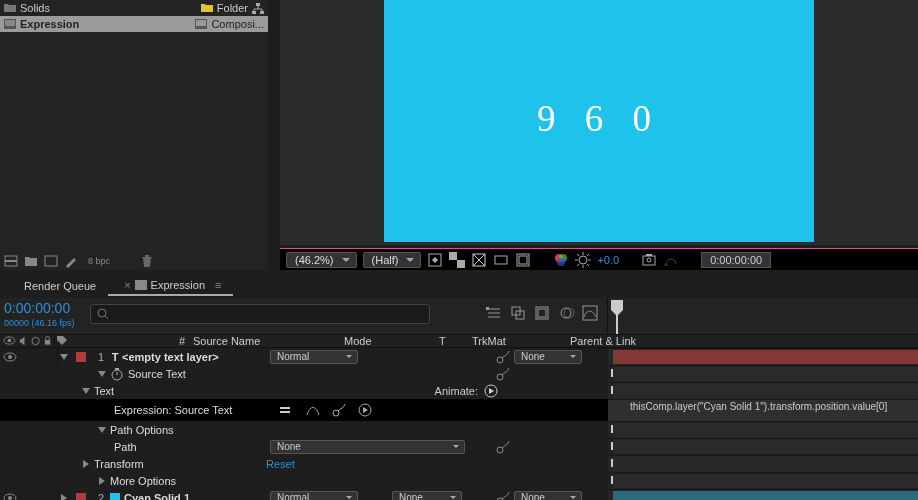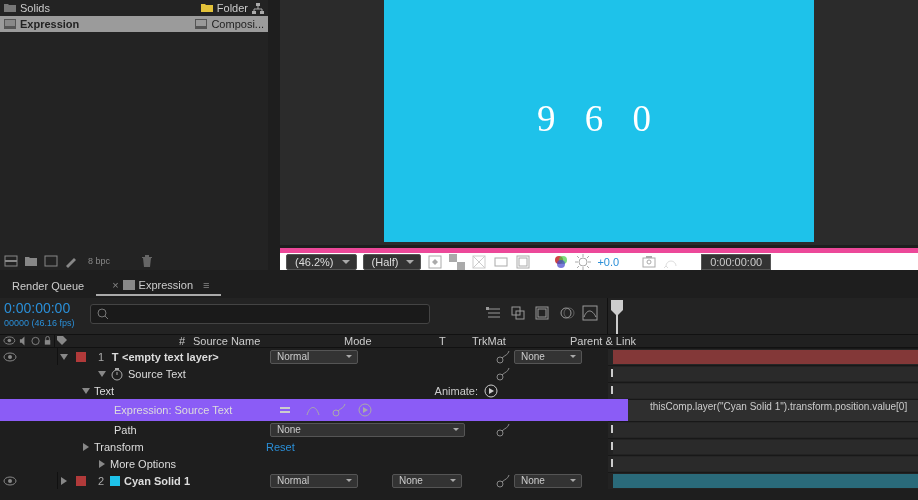--- a/index.html
+++ b/index.html
@@ -17,30 +17,30 @@
 .pp-bottom { position: absolute; bottom: 2px; left: 4px; display: flex; align-items: center; gap: 6px; }
 .pp-bottom .ic { width: 14px; height: 14px; color: #888; }
 .pp-bottom .bpc { font-size: 9px; color: #888; margin-left: 4px; }
 
 
 .viewer-wrap { position: absolute; left: 280px; top: 0; right: 0; height: 245px; background: #2b2b2b; display: flex; align-items: flex-start; justify-content: center; overflow: hidden; }
 .canvas { margin-top: -6px; width: 430px; height: 248px; background: #1ec2ea; display: flex; align-items: center; justify-content: center; }
 .canvas-text { font-size: 37px; letter-spacing: 10px; color: #fff; font-family: "Times New Roman", serif; }
 
 
-.viewer-bar { position: absolute; left: 280px; top: 248px; right: 0; height: 22px; background: #ffffff; border-top: 5px solid #ec4899; display: flex; align-items: center; gap: 6px; padding: 0 6px; }
+.viewer-bar { position: absolute; left: 280px; top: 248px; right: 0; height: 22px; background: #000000; border-top: 1px solid #ec4899; display: flex; align-items: center; gap: 6px; padding: 0 6px; }
 .vb-sel { background: #333; border: 1px solid #555; border-radius: 2px; padding: 1px 22px 1px 8px; position: relative; font-size: 11px; color: #ddd; }
 .vb-sel::after { content: ""; position: absolute; right: 6px; top: 5px; border: 4px solid transparent; border-top-color: #aaa; }
 .vb-ic { width: 16px; height: 16px; color: #aaa; display: flex; align-items: center; justify-content: center; }
 .vb-ic.blue svg { color: #2a8fd8; }
 .vb-num { color: #2a8fd8; }
 .vb-tc { background: #333; border: 1px solid #555; padding: 1px 8px; font-size: 11px; }
 
 
-.tl-tabs { position: absolute; left: 0; right: 0; top: 276px; height: 20px; background: #1e1e1e; display: flex; align-items: flex-end; gap: 0; padding-left: 0; }
+.tl-tabs { position: absolute; left: 0; right: 0; top: 276px; height: 20px; background: #1e1e1e; display: flex; align-items: flex-end; gap: 0; padding-left: 12px; }
 .tl-tab { padding: 3px 12px; color: #aaa; border-bottom: 1px solid transparent; display: flex; align-items: center; gap: 4px; }
 .tl-tab.active { color: #fff; border-bottom: 2px solid #aaa; }
 .tl-tab .x { margin-left: 4px; color: #888; }
 .tl-tab .menu { margin-left: 6px; color: #888; }
 
 
 .tl-header { position: absolute; left: 0; right: 0; top: 298px; height: 36px; background: #232323; display: flex; }
 .tl-left { width: 608px; border-right: 1px solid #111; position: relative; }
 .tl-right { flex: 1; position: relative; background: #232323; }
 .tc-big { position: absolute; left: 4px; top: 2px; color: #2a8fd8; font-size: 14px; }
@@ -76,21 +76,21 @@
 .mode-sel { width: 88px; background: #333; border: 1px solid #555; border-radius: 2px; padding: 0 16px 0 6px; height: 14px; position: relative; font-size: 10px; margin-left: 4px; }
 .mode-sel::after { content: ""; position: absolute; right: 5px; top: 4px; border: 3px solid transparent; border-top-color: #aaa; }
 .mode-sel.wide { width: 195px; }
 .pickwhip { width: 14px; color: #888; margin-left: 6px; }
 .anim-label { margin-left: auto; color: #ccc; margin-right: 6px; }
 .anim-play { width: 14px; color: #ccc; margin-right: 110px; }
 .eq-ic { color: #2a8fd8; width: 14px; margin-right: 8px; }
 .expr-ic { width: 14px; color: #aaa; margin-right: 6px; }
 .reset-link { color: #2a8fd8; }
 
-.row-sel { background: #8b5cf6; gap: 20px; }
+.row-sel { background: #000000; }
 .row .lcol.ind1 { padding-left: 82px; }
 .row .lcol.ind2 { padding-left: 98px; }
 .row .lcol.ind3 { padding-left: 114px; }
 
 
 .bar { position: absolute; left: 5px; right: 0; height: 14px; top: 1px; }
 .bar.red { background: #833838; }
 .bar.cyan { background: #2a6a7a; }
 .bar.dim { background: #2a2a2a; }
 .marker { position: absolute; left: 3px; top: 0; width: 6px; height: 14px; }
@@ -478,20 +478,38 @@
               <path d="M5 4l5 3-5 3z" fill="#aaa"></path>
             </svg>
           </span>
       </span>
     </div>
     <div class="rcol" style="background:#2f2f2f;height:22px">
       <div class="expr-text">thisComp.layer("Cyan Solid 1").transform.position.value[0]</div>
     </div>
   </div>
 
+  <div class="row">
+    <div class="lcol ind2">
+      <span class="twirl open">
+          <svg width="8" height="8" viewBox="0 0 8 8">
+            <path d="M1 0l6 4-6 4z" fill="#888"></path>
+          </svg>
+        </span>
+      <span class="lname">Path Options</span>
+    </div>
+    <div class="rcol">
+        <div class="bar dim"></div>
+        <div class="marker">
+          <svg width="6" height="14" viewBox="0 0 6 14">
+            <rect x="0" y="3" width="2" height="8" fill="currentColor"></rect>
+          </svg>
+        </div>
+      </div>
+  </div>
 
   <div class="row">
     <div class="lcol ind3">
       <span class="lname">Path</span>
       <div class="mode-sel wide" style="position:absolute;left:266px">None</div>
       <span class="pickwhip" style="position:absolute;left:490px">
           <svg viewBox="0 0 14 14">
             <circle cx="4" cy="10" r="3" fill="none" stroke="#888"></circle>
             <path d="M6 8c3-3 6-3 7-7" fill="none" stroke="#888"></path>
           </svg>

